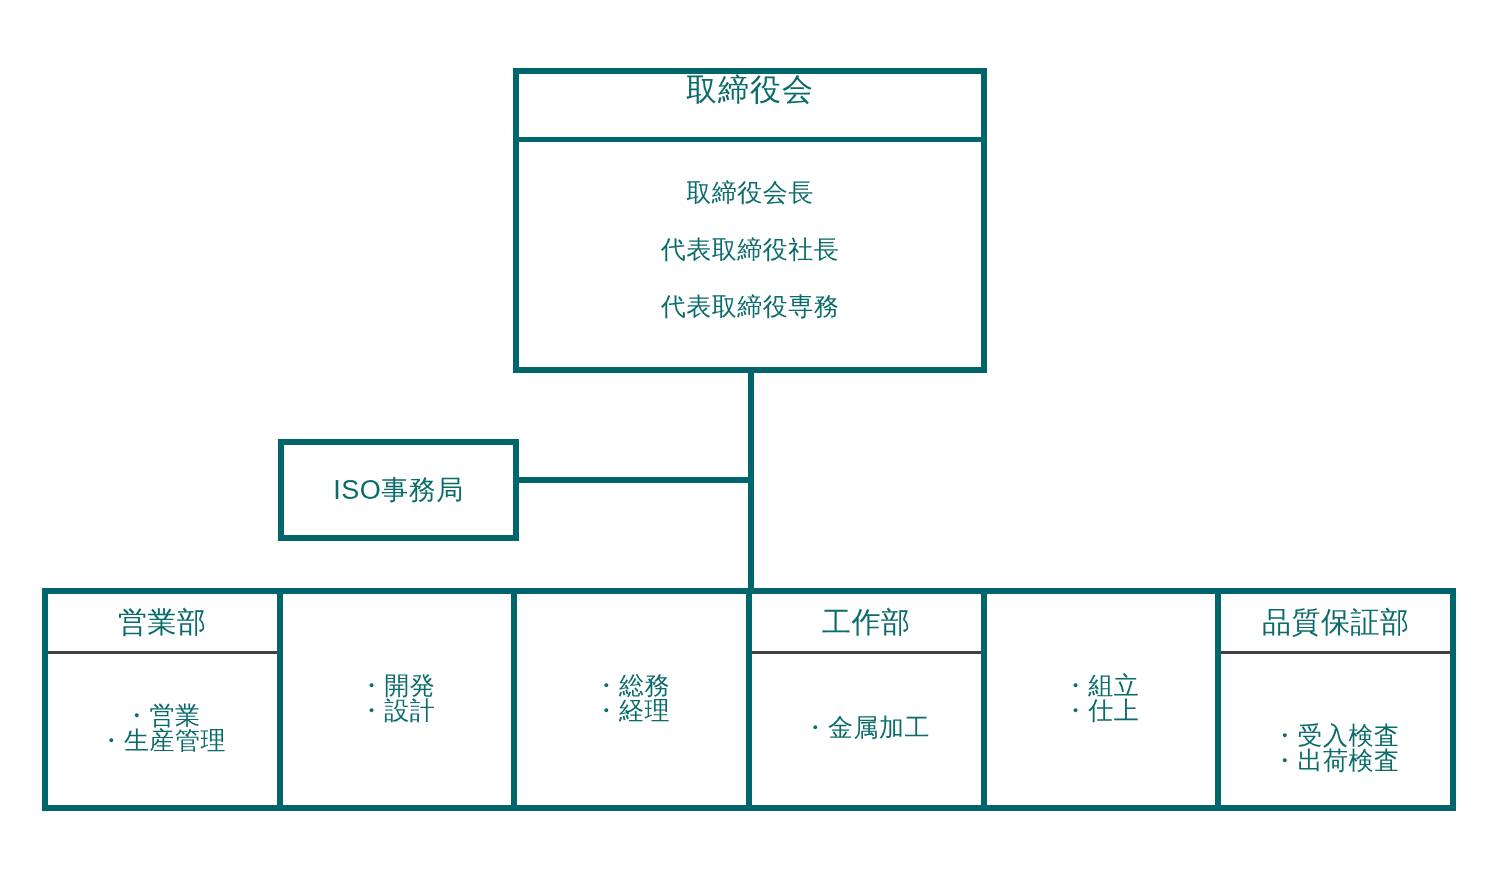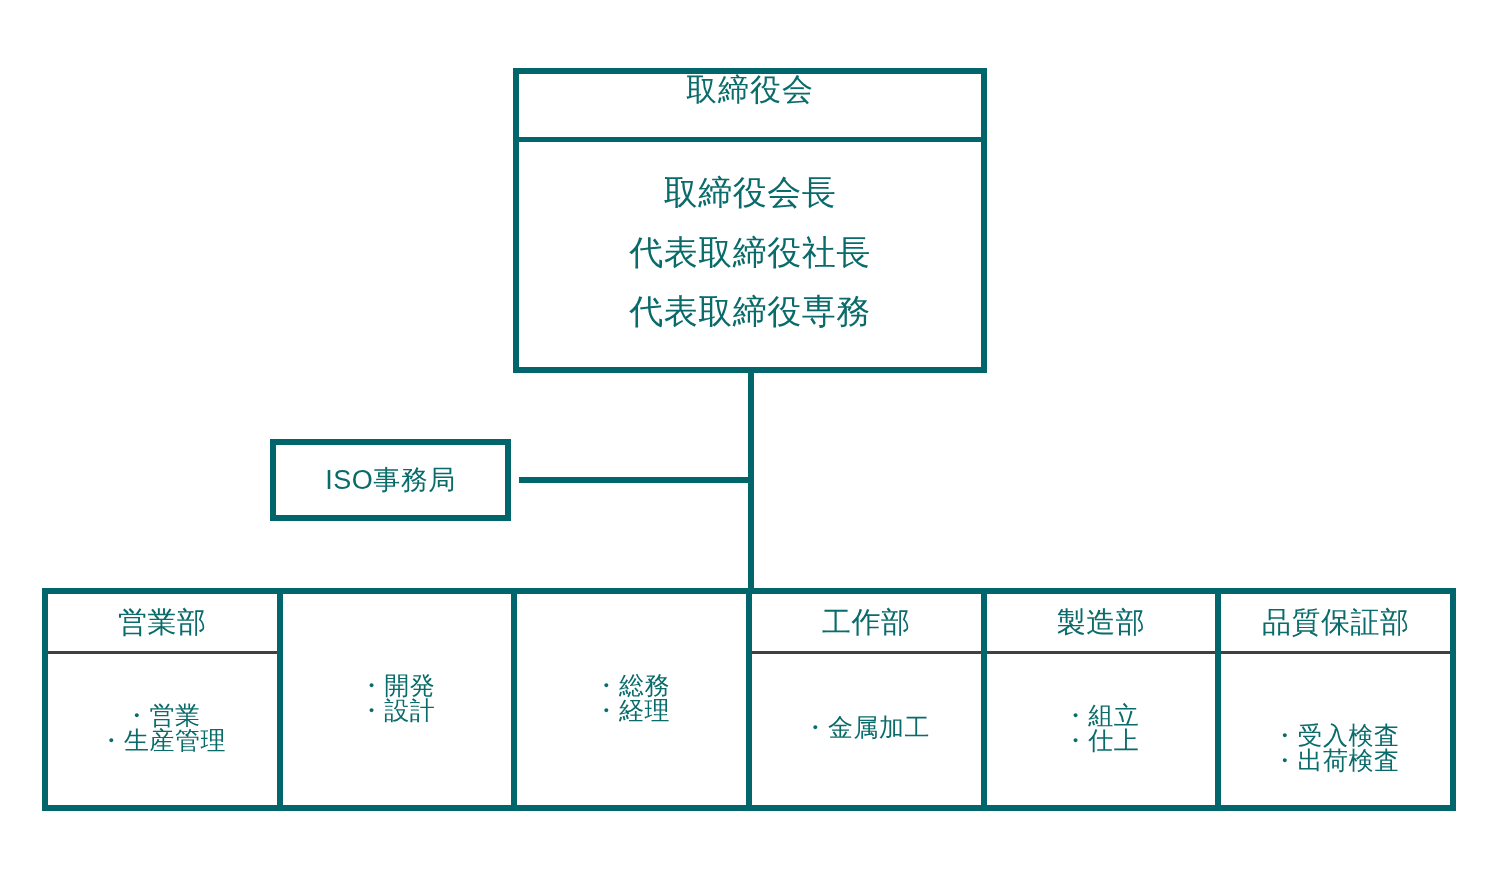--- a/index.html
+++ b/index.html
@@ -53,32 +53,33 @@
   #board-body {
     flex: 1 1 auto;
     display: flex;
     flex-direction: column;
     align-items: center;
     justify-content: space-evenly;
     padding: 8px 0 14px 0;
     box-sizing: border-box;
   }
   #board-body .role {
-    font-size: 34px;
-    line-height: 1;
-    letter-spacing: 0.5px;
+    font-size: 25px;
+    line-height: 1;
+    letter-spacing: 0.5px;
+    font-family: Liberation Mono, monospace;
   }
 
   
   #iso-box {
     position: absolute;
-    left: 270px;
+    left: 278px;
     top: 439px;
     width: 241px;
-    height: 82px;
+    height: 102px;
     box-sizing: border-box;
     border: 6px solid #00666b;
     background: #ffffff;
     display: flex;
     align-items: center;
     justify-content: center;
     text-align: center;
   }
   #iso-box .label {
     font-size: 27px;
@@ -194,23 +195,20 @@
     <div class="dept-col">
       <div class="dept-head">
         <span class="dept-name">工作部</span>
       </div>
       <div class="dept-body single">
         <span class="dept-item">・金属加工</span>
       </div>
     </div>
 
     <div class="dept-col">
-      <div class="dept-head">
-        <span class="dept-name">製造部</span>
-      </div>
       <div class="dept-body">
         <span class="dept-item">・組立</span>
         <span class="dept-item">・仕上</span>
       </div>
     </div>
 
     <div class="dept-col">
       <div class="dept-head">
         <span class="dept-name">品質保証部</span>
       </div>

